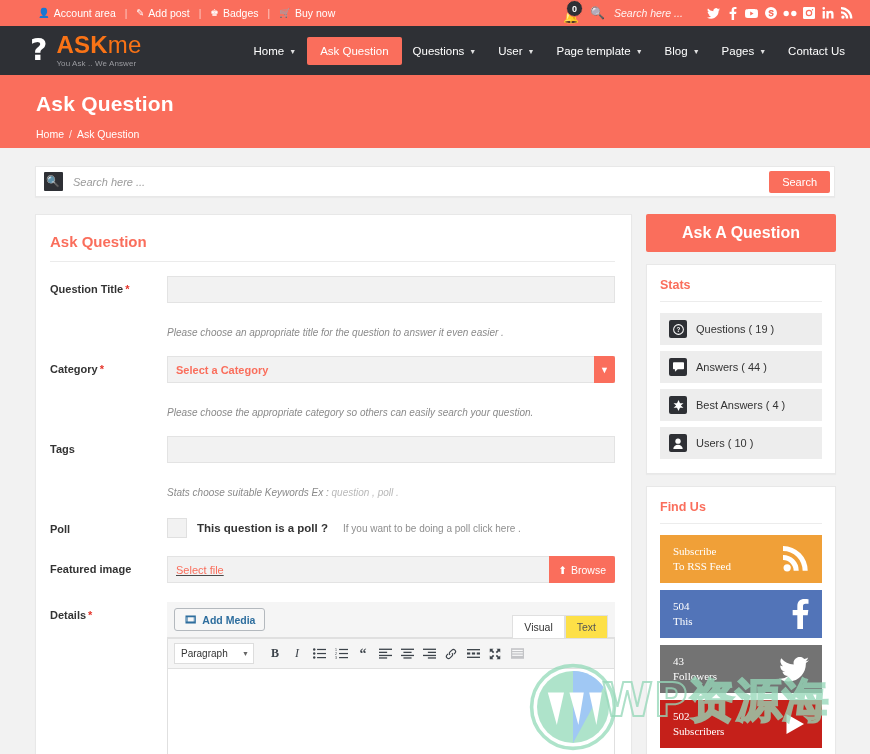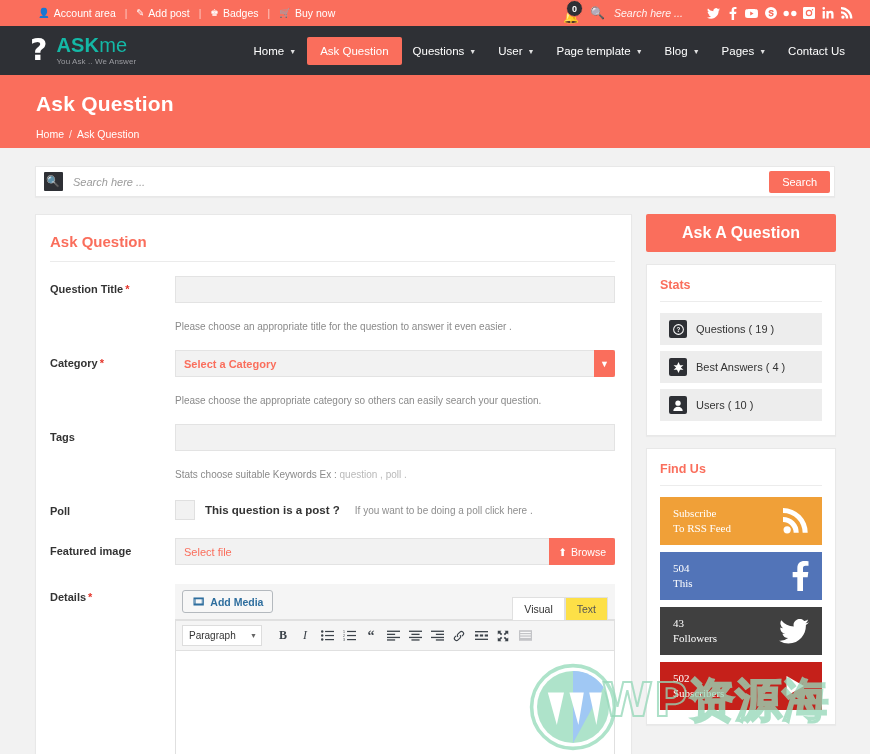--- a/index.html
+++ b/index.html
@@ -92,22 +92,22 @@
     color: #fff;
     font-size: 30px;
     font-weight: bold;
     line-height: 1;
     font-family: "DejaVu Sans", sans-serif;
     position: relative;
     top: -1px;
   }
   .brand-txt { display: flex; flex-direction: column; line-height: 1; }
   .brand-name {
-    color: #14b8a6;
-    font-size: 20px;
+    color: #f97316;
+    font-size: 24px;
     font-weight: bold;
     letter-spacing: .2px;
   }
   .brand-name .light { font-weight: normal; }
   .brand-tag {
     color: #9a9ba0;
     font-size: 8px;
     margin-top: 3px;
     letter-spacing: .1px;
   }
@@ -206,21 +206,21 @@
   
   .form-card { padding: 16px 16px 20px 14px; }
   .form-title {
     color: #fa6e5c;
     font-size: 15px;
     font-weight: bold;
     margin: 2px 0 11px 0;
   }
   .rule { height: 1px; background: #ebebeb; margin-bottom: 14px; }
 
-  .frow { display: flex; margin-bottom: 2px; gap: 8px; }
+  .frow { display: flex; margin-bottom: 2px; }
   .flabel {
     width: 117px;
     flex: none;
     font-size: 11px;
     font-weight: bold;
     color: #333333;
     padding-top: 7px;
   }
   .req { color: #e5342a; font-weight: bold; margin-left: 2px; }
   .fctrl { flex: 1; }
@@ -232,21 +232,22 @@
     border: 1px solid #e3e3e3;
     outline: none;
     font-family: "Liberation Sans", sans-serif;
     font-size: 11px;
     padding: 0 8px;
     color: #444;
   }
   .hint {
     font-size: 10px;
     color: #8a8a8a;
-    margin: 18px 0 16px 0;
+    margin: 24px 0 16px 0;
+    font-style: italic;
   }
   .hint .ghost { color: #b9b9b9; }
 
   .selectbox {
     position: relative;
     width: 100%;
     height: 27px;
     background: #f2f2f2;
     border: 1px solid #e3e3e3;
     display: flex;
@@ -278,20 +279,21 @@
   .filebox {
     position: relative;
     width: 100%;
     height: 27px;
     background: #f2f2f2;
     border: 1px solid #e3e3e3;
     display: flex;
     align-items: center;
     padding: 0 8px;
     margin-bottom: 17px;
+    text-decoration: underline;
   }
   .filebox .fname { font-size: 11px; color: #fa6e5c; }
   .browse-btn {
     position: absolute;
     right: -1px; top: -1px;
     height: 27px;
     background: #fa6e5c;
     color: #fff;
     border: none;
     font-family: "Liberation Sans", sans-serif;
@@ -618,21 +620,21 @@
           <input class="inp" value="" style="">
           <div class="hint"><span>Stats choose suitable Keywords Ex : </span><span class="ghost">question , poll .</span></div>
         </div>
       </div>
 
       <div class="frow">
         <div class="flabel">Poll</div>
         <div class="fctrl">
           <div class="pollrow">
             <span class="chk"></span>
-            <span class="poll-strong">This question is a post ?</span>
+            <span class="poll-strong">This question is a poll ?</span>
             <span class="poll-note">If you want to be doing a poll click here .</span>
           </div>
         </div>
       </div>
 
       <div class="frow">
         <div class="flabel">Featured image</div>
         <div class="fctrl">
           <div class="filebox">
             <span class="fname">Select file</span>
@@ -764,20 +766,28 @@
         <span class="stat-ico">
             <svg width="11" height="11" viewBox="0 0 14 14">
               <circle cx="7" cy="7" r="6.2" fill="none" stroke="#fff" stroke-width="1.3"></circle>
               <text x="7" y="10.2" font-size="8" text-anchor="middle" font-family="sans-serif" font-weight="bold">?</text>
             </svg>
           </span>
         <span class="stat-label">Questions ( 19 )</span>
       </div>
       <div class="stat-item">
         <span class="stat-ico">
+            <svg width="11" height="10" viewBox="0 0 14 12">
+              <path d="M1 0h12a1 1 0 0 1 1 1v7a1 1 0 0 1-1 1H6l-3.5 3V9H1a1 1 0 0 1-1-1V1a1 1 0 0 1 1-1z"></path>
+            </svg>
+          </span>
+        <span class="stat-label">Answers ( 44 )</span>
+      </div>
+      <div class="stat-item">
+        <span class="stat-ico">
             <svg width="11" height="11" viewBox="0 0 14 14">
               <path d="M7 0l1.9 4.2L13.3 4 10 7l3.3 3-4.4-.2L7 14l-1.9-4.2L.7 10 4 7 .7 4l4.4.2z"></path>
             </svg>
           </span>
         <span class="stat-label">Best Answers ( 4 )</span>
       </div>
       <div class="stat-item" style="margin-bottom:0">
         <span class="stat-ico">
             <svg width="10" height="11" viewBox="0 0 12 14">
               <circle cx="6" cy="4" r="3.4"></circle>
@@ -810,21 +820,21 @@
           <span class="sbx-l1">504</span>
           <span class="sbx-l2">This</span>
         </span>
         <span class="sbx-ico">
             <svg width="17" height="30" viewBox="0 0 10 18">
               <path d="M6.5 18V9.8h2.8l.4-3.2H6.5V4.5c0-.9.3-1.6 1.6-1.6h1.7V.1C9.5.1 8.5 0 7.3 0 4.8 0 3.1 1.5 3.1 4.3v2.3H.3v3.2h2.8V18z"></path>
             </svg>
           </span>
       </div>
 
-      <div class="social-box" style="background:#404040">
+      <div class="social-box" style="background:#737373">
         <span class="sbx-txt">
           <span class="sbx-l1">43</span>
           <span class="sbx-l2">Followers</span>
         </span>
         <span class="sbx-ico">
             <svg width="30" height="25" viewBox="0 0 24 20">
               <path d="M24 2.6a9.8 9.8 0 0 1-2.8.8A4.9 4.9 0 0 0 23.3.4a9.8 9.8 0 0 1-3.1 1.2A4.9 4.9 0 0 0 11.8 6a13.9 13.9 0 0 1-10-5.1 4.9 4.9 0 0 0 1.5 6.5A4.8 4.8 0 0 1 1 6.8v.1a4.9 4.9 0 0 0 3.9 4.8 4.9 4.9 0 0 1-2.2.1 4.9 4.9 0 0 0 4.6 3.4A9.9 9.9 0 0 1 0 17.3 13.9 13.9 0 0 0 7.5 19.5c9.1 0 14-7.5 14-14v-.7A9.9 9.9 0 0 0 24 2.6z"></path>
             </svg>
           </span>
       </div>

